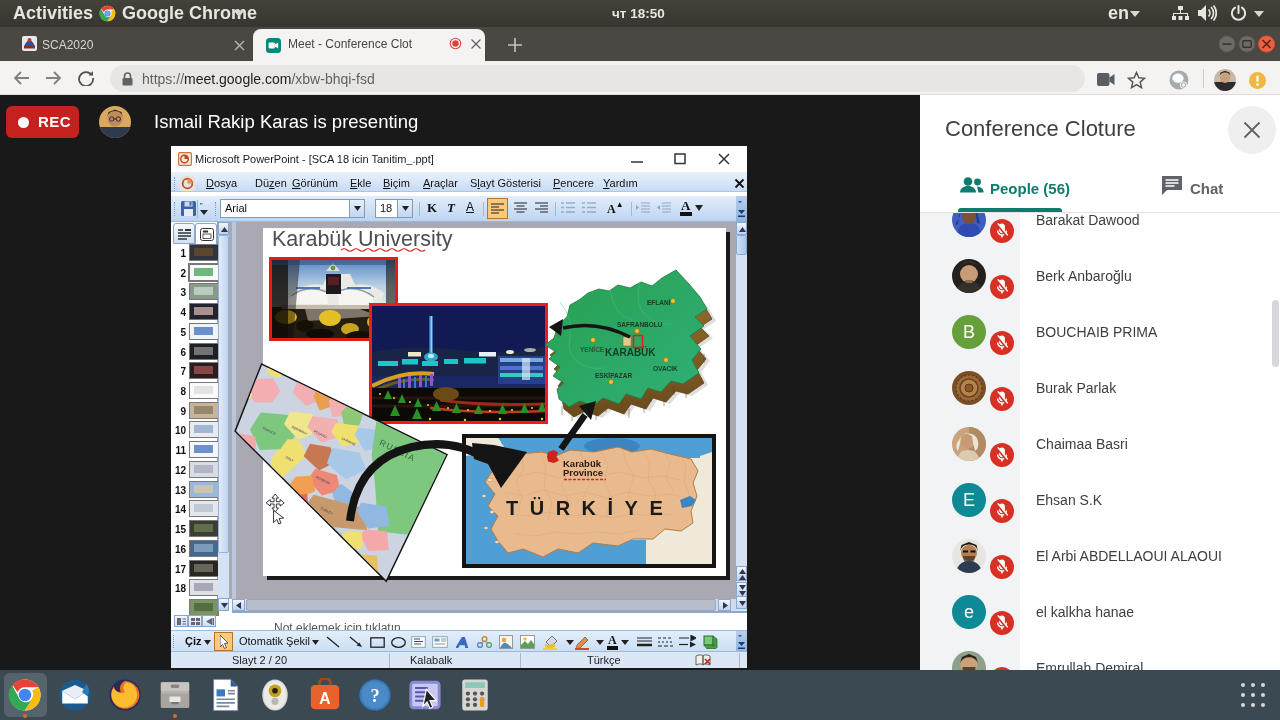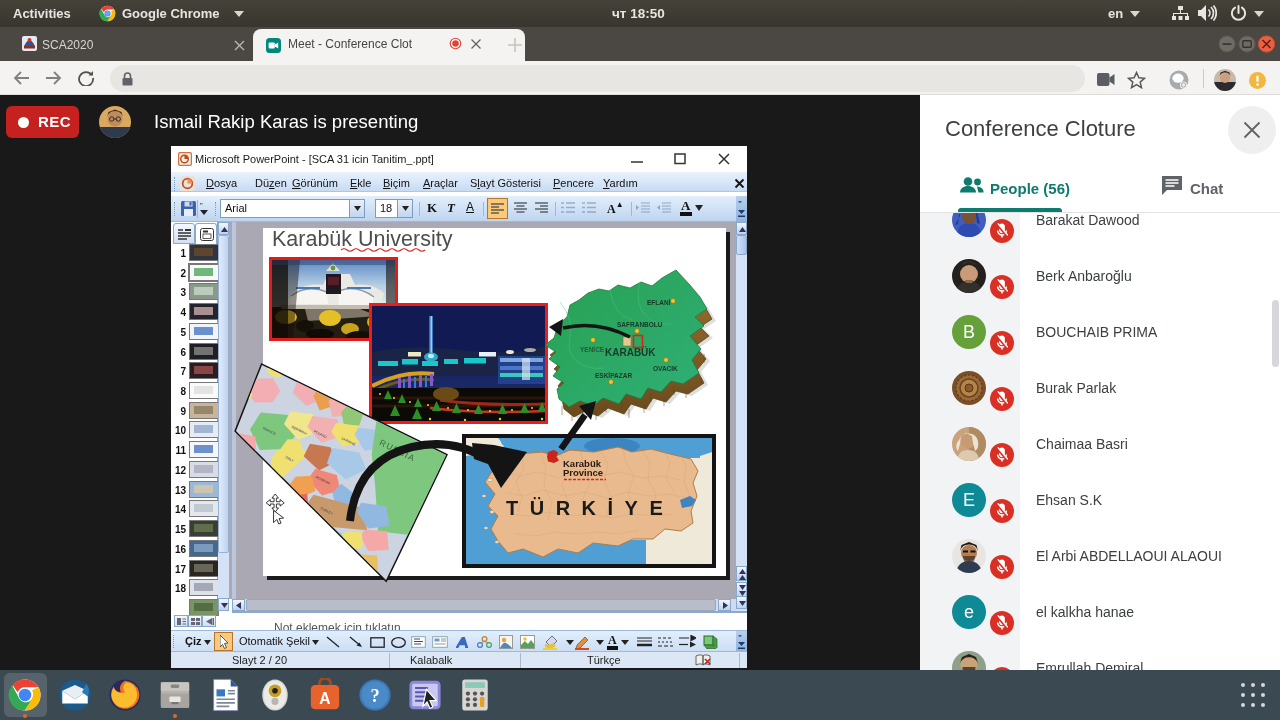--- a/index.html
+++ b/index.html
@@ -3,26 +3,26 @@
 <meta charset="utf-8">
 <style>
   * { margin:0; padding:0; box-sizing:border-box; }
   html,body { width:1280px; height:720px; overflow:hidden; background:#191919; }
   body { font-family:"Liberation Sans", sans-serif; }
   #screen { position:absolute; top:0; left:0; width:1280px; height:720px; }
   .abs { position:absolute; }
   
   #topbar { position:absolute; top:0; left:0; width:1280px; height:27px;
     background:linear-gradient(#454239,#38352f); color:#e7e5e2; }
-  #topbar .item { position:absolute; top:0; height:27px; line-height:27px; font-size:13px; font-weight:bold; }
+  #topbar .item { position:absolute; top:0; height:27px; line-height:27px; font-size:18px; font-weight:bold; }
   
   #tabbar { position:absolute; top:27px; left:0; width:1280px; height:34px; background:#4b4742; }
   #tab1 { position:absolute; top:4px; left:10px; width:240px; height:30px; }
   #tab1 .t { position:absolute; left:32px; top:7px; font-size:12px; color:#d8d5d1; }
-  #tabactive { position:absolute; top:2px; left:253px; width:272px; height:32px;
+  #tabactive { position:absolute; top:2px; left:253px; width:232px; height:32px;
     background:#f4f3f1; border-radius:8px 8px 0 0; }
   #tabactive .t { position:absolute; left:35px; top:8px; font-size:12px; color:#454545; width:172px;
     overflow:hidden; white-space:nowrap;
     -webkit-mask-image:linear-gradient(90deg,#000 82%,transparent 100%);
     mask-image:linear-gradient(90deg,#000 82%,transparent 100%); }
   
   #ctoolbar { position:absolute; top:61px; left:0; width:1280px; height:34px; background:#f4f3f1;
     border-bottom:1px solid #dedcd9; }
   #urlpill { position:absolute; top:4px; left:110px; width:975px; height:27px; border-radius:13.5px;
     background:#e8e6e3; }
@@ -176,20 +176,21 @@
       </svg>
   <svg class="abs" style="left:78px; top:9px;" width="16" height="16" viewBox="0 0 16 16">
         <path d="M13.8 5A7 7 0 1 0 15 8" stroke="#55524e" stroke-width="1.8" fill="none"></path>
         <path d="M15 1v4.5h-4.5z" fill="#55524e"></path>
       </svg>
   <div id="urlpill">
     <svg class="abs" style="left:12px; top:6.5px;" width="11" height="14" viewBox="0 0 11 14">
           <rect x="0.5" y="6" width="10" height="7.4" rx="1" fill="#5f6368"></rect>
           <path d="M2.5 6V4a3 3 0 0 1 6 0v2" stroke="#5f6368" stroke-width="1.6" fill="none"></path>
         </svg>
+    <div id="urltext">https://<b>meet.google.com</b>/xbw-bhqi-fsd</div>
   </div>
   <svg class="abs" style="left:1097px; top:12px;" width="18" height="13" viewBox="0 0 18 13">
         <rect width="12.5" height="13" rx="2" fill="#5a5e62"></rect>
         <path d="M12.5 4.5L17.5 1v11l-5-3.5z" fill="#5a5e62"></path>
       </svg>
   <svg class="abs" style="left:1127px; top:10px;" width="19" height="18" viewBox="0 0 19 18">
         <path d="M9.5 1.5l2.4 5.3 5.6.5-4.3 3.8 1.3 5.6-5-3-5 3 1.3-5.6L1.5 7.3l5.6-.5z" fill="none" stroke="#55585c" stroke-width="1.5"></path>
       </svg>
   <svg class="abs" style="left:1169px; top:9px;" width="20" height="20" viewBox="0 0 20 20">
     <circle cx="10" cy="10" r="9.5" fill="#a6abb0"></circle>
@@ -427,21 +428,21 @@
 </div>
 
 <div id="ppt">
   <div id="ppt-title">
     <svg class="abs" style="left:7px; top:6px;" width="14" height="14" viewBox="0 0 14 14">
       <rect width="14" height="14" rx="2" fill="#d6713c"></rect>
           <rect x="1.2" y="1.2" width="11.6" height="11.6" rx="1" fill="#f4ebe2"></rect>
       <circle cx="6.5" cy="7" r="3.8" fill="none" stroke="#b84a1e" stroke-width="1.4"></circle>
           <path d="M6.5 3.2a3.8 3.8 0 0 1 3.8 3.8h-3.8z" fill="#b84a1e"></path>
     </svg>
-    <div class="txt">Microsoft PowerPoint - [SCA 31 icin Tanitim_.ppt]</div>
+    <div class="txt">Microsoft PowerPoint - [SCA 18 icin Tanitim_.ppt]</div>
     <svg class="abs" style="left:455px; top:5px;" width="110" height="16" viewBox="0 0 110 16">
       <path d="M5 11h12" stroke="#333" stroke-width="1.5"></path>
       <rect x="49" y="3" width="10" height="9.5" fill="none" stroke="#333" stroke-width="1.5"></rect>
       <path d="M93 3l10 10M103 3l-10 10" stroke="#333" stroke-width="1.5"></path>
     </svg>
   </div>
   <div id="ppt-menu">
     <div class="abs" style="left:3px; top:31px; margin-top:-26px; width:1px; height:14px; border-left:1px dotted #7a9cc4;"></div>
     <svg class="abs" style="left:9px; top:4px;" width="15" height="15" viewBox="0 0 14 14">
       <rect width="14" height="14" rx="2" fill="#e8e2da"></rect>

